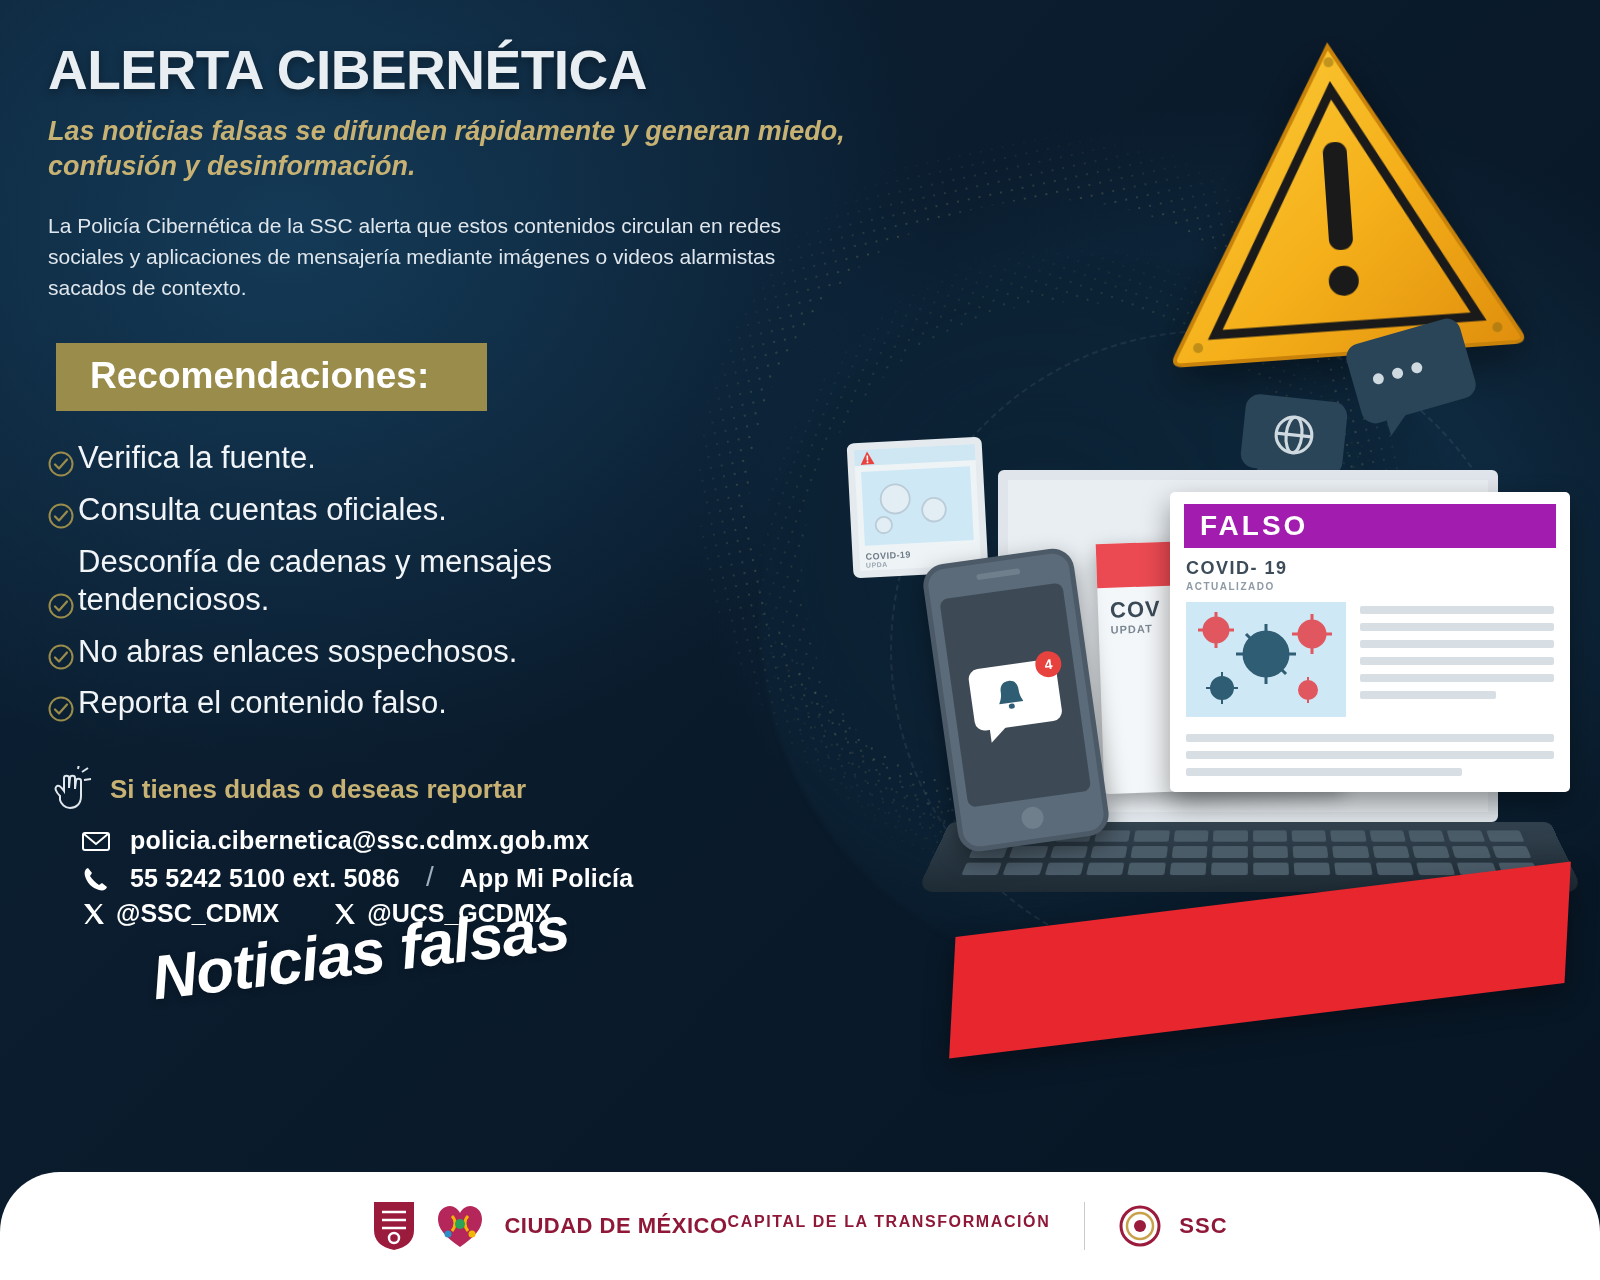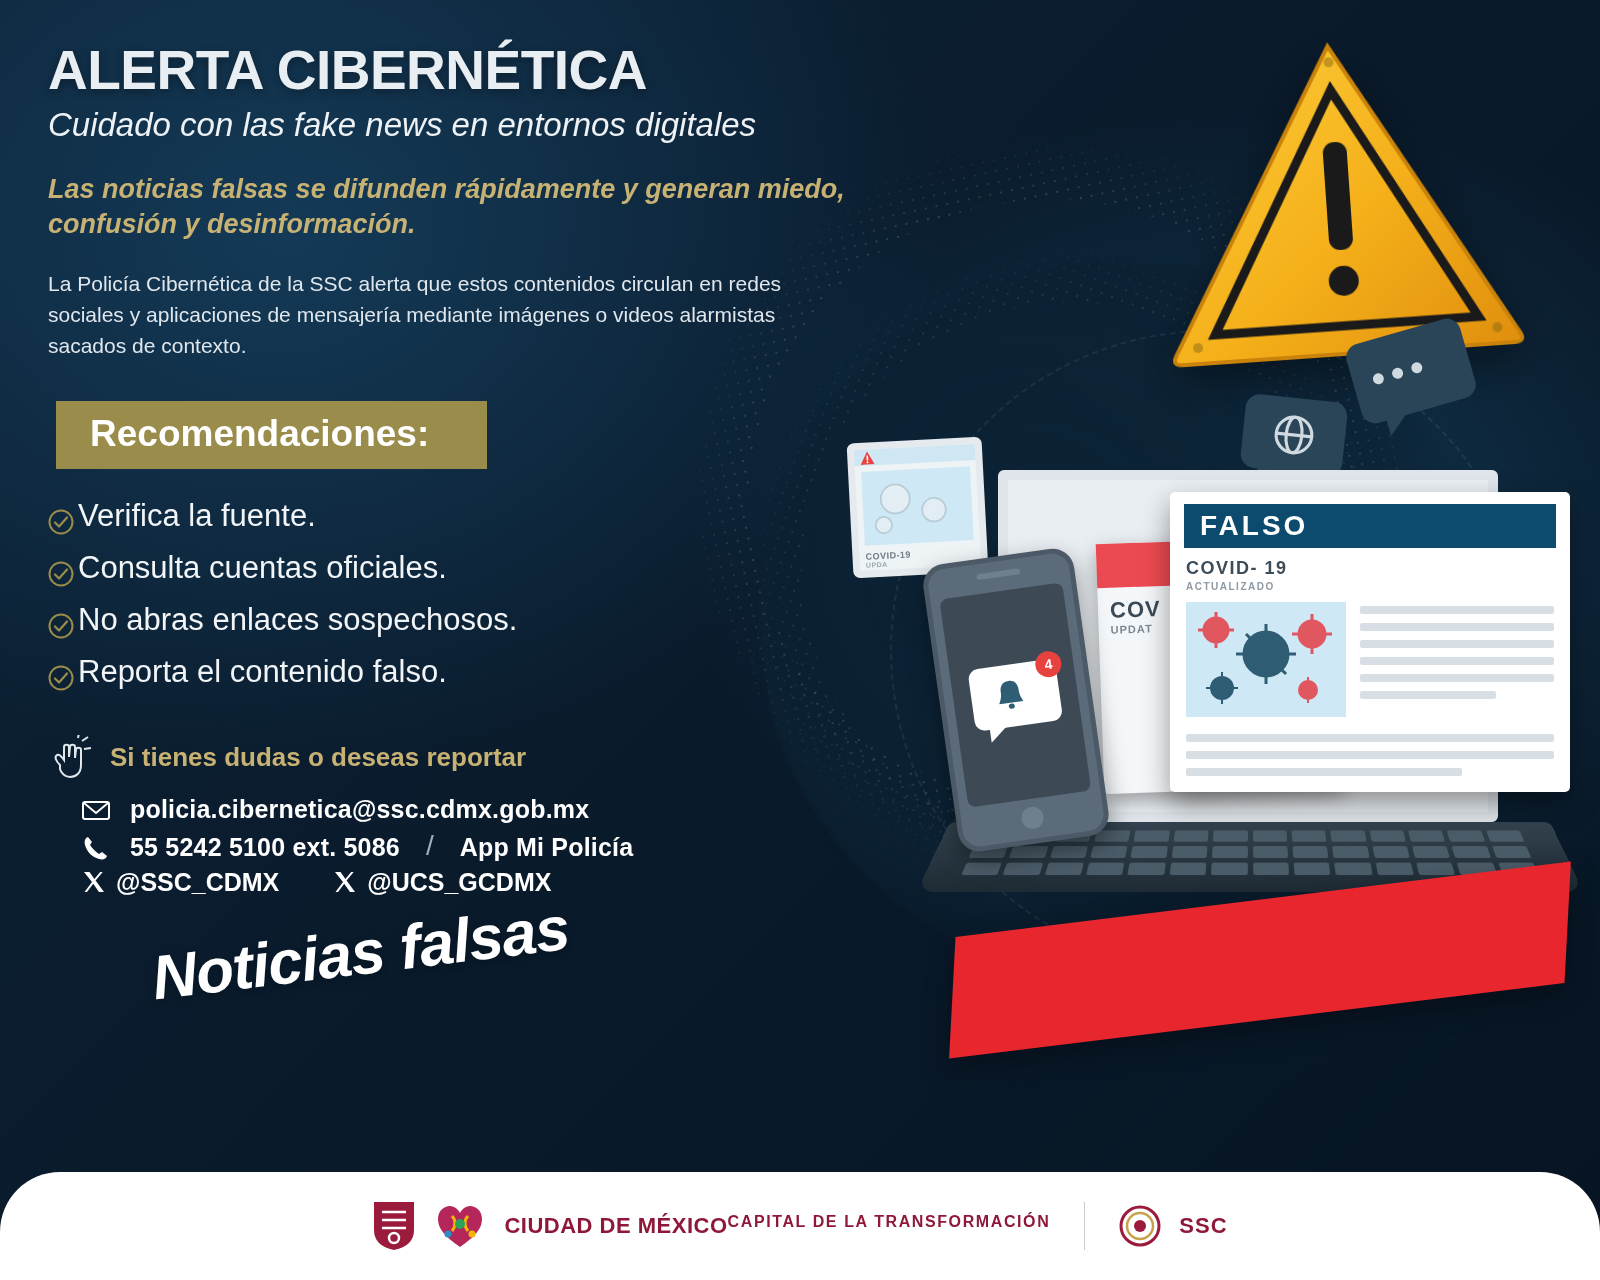--- a/index.html
+++ b/index.html
@@ -312,21 +312,21 @@
   .falso-card {
     position: absolute; left: 330px; top: 492px;
     width: 400px; height: 300px;
     background: #ffffff;
     border-radius: 5px;
     box-shadow: 0 12px 28px rgba(0,0,0,.4);
   }
   .falso-bar {
     margin: 12px 14px 0 14px;
     height: 44px;
-    background: #0c4a6e;
+    background: #a21caf;
     display: flex; align-items: center; padding-left: 16px;
   }
   .falso-bar span {
     color: #fff; font-size: 28px; font-weight: bold; letter-spacing: 3px;
   }
   .falso-title { font-size: 18px; font-weight: bold; color: #3d4c59; letter-spacing: 1.5px; padding: 10px 0 0 16px; }
   .falso-sub { font-size: 10px; font-weight: bold; color: #8e9aa5; letter-spacing: 1.5px; padding: 2px 0 0 16px; }
   .falso-body { display: flex; gap: 14px; padding: 10px 16px 0 16px; }
   .virus-box { width: 160px; height: 115px; background: #cfe8f5; position: relative; flex: 0 0 auto; }
   .lines { flex: 1 1 auto; display: flex; flex-direction: column; gap: 9px; padding-top: 4px; }
@@ -575,21 +575,20 @@
       </div>
       <div class="phone-home"></div>
     </div>
 
     <div class="ribbon"></div>
   </div>
   <div class="ribbon-text">Noticias falsas</div>
 
   <div class="content">
     <h1 class="title">ALERTA CIBERNÉTICA</h1>
-    <div class="subtitle">Cuidado con las fake news en entornos digitales</div>
     <div class="lede">Las noticias falsas se difunden rápidamente y generan miedo, confusión y desinformación.</div>
     <div class="body-text">La Policía Cibernética de la SSC alerta que estos contenidos circulan en redes sociales y aplicaciones de mensajería mediante imágenes o videos alarmistas sacados de contexto.</div>
 
     <div class="reco-banner">
       <span>Recomendaciones:</span>
     </div>
 
     <ul class="reco-list">
       <li>
         <span class="check-icon">
@@ -609,20 +608,29 @@
         </span>
         <span class="reco-text">Consulta cuentas oficiales.</span>
       </li>
       <li>
         <span class="check-icon">
           <svg viewBox="0 0 26 26">
               <circle cx="13" cy="13" r="11.5" fill="none" stroke="#9a8c4a" stroke-width="2"></circle>
               <path d="M7 13.5 L11 17.5 L19 8.5" fill="none" stroke="#9a8c4a" stroke-width="2.2" stroke-linecap="round" stroke-linejoin="round"></path>
             </svg>
         </span>
+        <span class="reco-text">Desconfía de cadenas y mensajes tendenciosos.</span>
+      </li>
+      <li>
+        <span class="check-icon">
+          <svg viewBox="0 0 26 26">
+              <circle cx="13" cy="13" r="11.5" fill="none" stroke="#9a8c4a" stroke-width="2"></circle>
+              <path d="M7 13.5 L11 17.5 L19 8.5" fill="none" stroke="#9a8c4a" stroke-width="2.2" stroke-linecap="round" stroke-linejoin="round"></path>
+            </svg>
+        </span>
         <span class="reco-text">No abras enlaces sospechosos.</span>
       </li>
       <li>
         <span class="check-icon">
           <svg viewBox="0 0 26 26">
               <circle cx="13" cy="13" r="11.5" fill="none" stroke="#9a8c4a" stroke-width="2"></circle>
               <path d="M7 13.5 L11 17.5 L19 8.5" fill="none" stroke="#9a8c4a" stroke-width="2.2" stroke-linecap="round" stroke-linejoin="round"></path>
             </svg>
         </span>
         <span class="reco-text">Reporta el contenido falso.</span>

